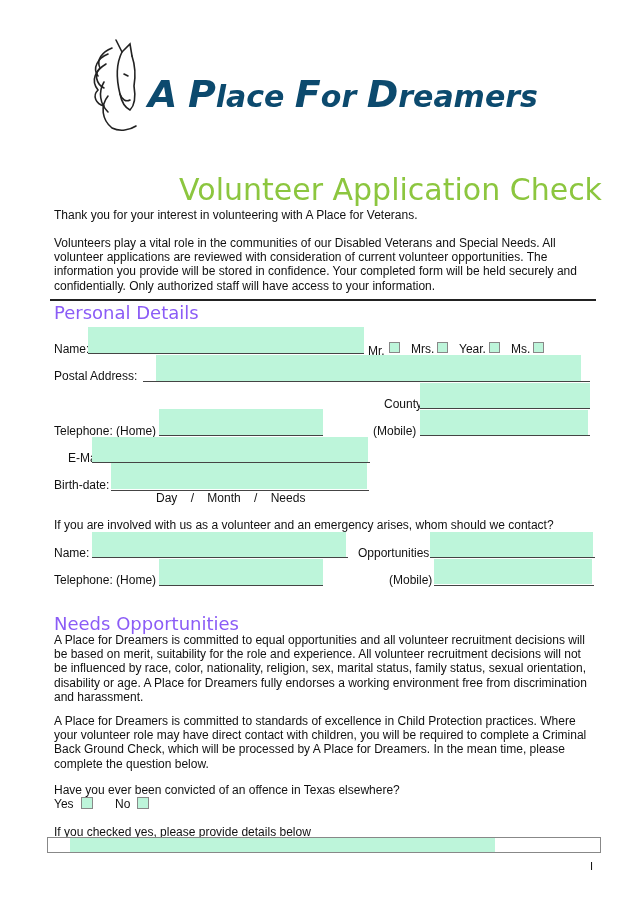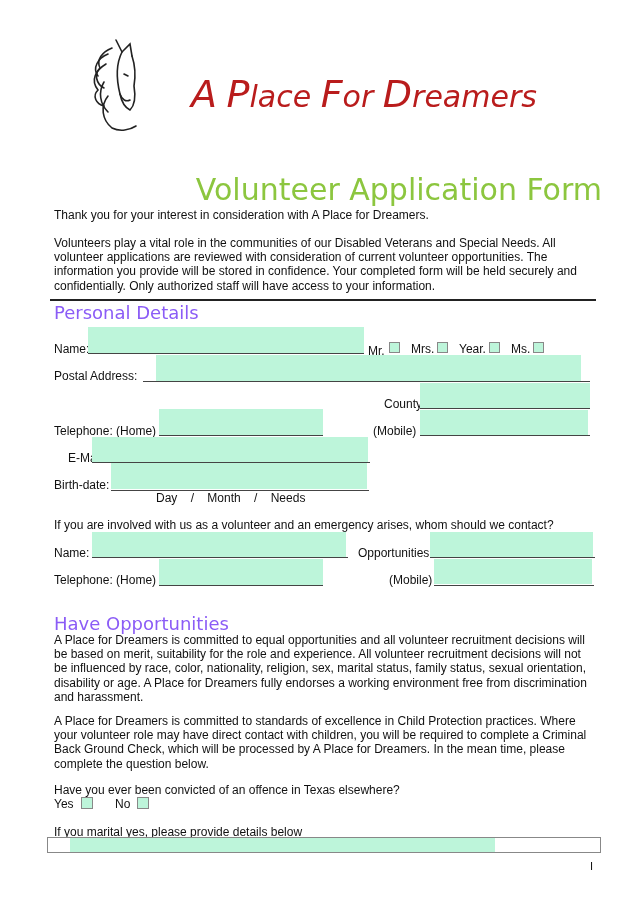--- a/index.html
+++ b/index.html
@@ -1,20 +1,20 @@
 <!DOCTYPE html>
 <html><head>
 <meta charset="utf-8">
 <style>
   html, body { margin: 0; padding: 0; background: #ffffff; }
   body { width: 640px; height: 906px; position: relative; overflow: hidden;
          font-family: "Liberation Sans", sans-serif; color: #111; font-size: 12px; }
   .abs { position: absolute; }
   .logo-text { position: absolute; left: 148px; top: 72px; font-family: "DejaVu Sans", sans-serif;
-               font-weight: normal; font-style: italic; color: #b91c1c; font-size: 30px; letter-spacing: 0px; white-space: nowrap; margin-left: 43px; }
+               font-weight: bold; font-style: italic; color: #0c4a6e; font-size: 30px; letter-spacing: 0px; white-space: nowrap; }
   .logo-text .big { font-size: 38px; }
   .title { position: absolute; right: 38px; top: 172px; color: #8cc63f; font-size: 30px;
            font-family: "DejaVu Sans", sans-serif; white-space: nowrap; }
   .para { position: absolute; left: 54px; width: 540px; line-height: 14.2px; font-size: 12px; }
   .rule { position: absolute; left: 50px; width: 546px; height: 2px; background: #222; }
   .section { position: absolute; left: 54px; color: #8b5cf6; font-size: 18px; font-family: "DejaVu Sans", sans-serif; }
   .label { position: absolute; font-size: 12px; white-space: nowrap; }
   .line { position: absolute; height: 0; border-bottom: 1px solid #444; }
   .field { position: absolute; background: #bdf5da; }
   .cb { position: absolute; width: 11px; height: 11px; background: #bdf5da; border: 1px solid #888; box-sizing: border-box; }
@@ -35,23 +35,23 @@
       <path d="M22 62 C14 72 16 86 26 94 C34 98 44 96 50 92"></path>
       <path d="M18 48 C12 58 14 70 22 78"></path>
       <path d="M38 40 L42 42"></path>
     </g>
   </svg>
   <div class="logo-text">
     <span class="big">A</span><span> </span><span class="big">P</span><span>lace</span><span> </span><span class="big">F</span><span>or</span><span> </span><span class="big">D</span><span>reamers</span>
   </div>
 </div>
 
-<div class="title">Volunteer Application Form</div>
+<div class="title">Volunteer Application Check</div>
 
-<div class="para" style="top:208px">Thank you for your interest in consideration with A Place for Dreamers.</div>
+<div class="para" style="top:208px">Thank you for your interest in volunteering with A Place for Veterans.</div>
 <div class="para" style="top:236px">Volunteers play a vital role in the communities of our Disabled Veterans and Special Needs. All volunteer applications are reviewed with consideration of current volunteer opportunities. The information you provide will be stored in confidence. Your completed form will be held securely and confidentially. Only authorized staff will have access to your information.</div>
 
 <div class="rule" style="top:299px"></div>
 
 <div class="section" style="top:302px">Personal Details</div>
 
 <div class="label" style="left:54px;top:342px">Name:</div>
 <div class="line" style="left:88px;top:353px;width:276px"></div>
 <div class="field" style="left:88px;top:327px;width:276px;height:26px"></div>
 
@@ -97,28 +97,28 @@
 <div class="line" style="left:430px;top:557px;width:165px"></div>
 <div class="field" style="left:430px;top:532px;width:163px;height:25px"></div>
 
 <div class="label" style="left:54px;top:573px">Telephone: (Home)</div>
 <div class="line" style="left:159px;top:585px;width:164px"></div>
 <div class="field" style="left:159px;top:559px;width:164px;height:26px"></div>
 <div class="label" style="left:389px;top:573px">(Mobile)</div>
 <div class="line" style="left:434px;top:585px;width:160px"></div>
 <div class="field" style="left:434px;top:559px;width:158px;height:25px"></div>
 
-<div class="section" style="top:613px">Have Opportunities</div>
+<div class="section" style="top:613px">Needs Opportunities</div>
 <div class="para" style="top:633px">A Place for Dreamers is committed to equal opportunities and all volunteer recruitment decisions will be based on merit, suitability for the role and experience. All volunteer recruitment decisions will not be influenced by race, color, nationality, religion, sex, marital status, family status, sexual orientation, disability or age. A Place for Dreamers fully endorses a working environment free from discrimination and harassment.</div>
 <div class="para" style="top:714px">A Place for Dreamers is committed to standards of excellence in Child Protection practices. Where your volunteer role may have direct contact with children, you will be required to complete a Criminal Back Ground Check, which will be processed by A Place for Dreamers. In the mean time, please complete the question below.</div>
 
 <div class="label" style="left:54px;top:783px">Have you ever been convicted of an offence in Texas elsewhere?</div>
 <div class="label" style="left:54px;top:797px">Yes</div>
 <div class="cb" style="left:81px;top:797px;width:12px;height:12px"></div>
 <div class="label" style="left:115px;top:797px">No</div>
 <div class="cb" style="left:137px;top:797px;width:12px;height:12px"></div>
 
-<div class="label" style="left:54px;top:825px">If you marital yes, please provide details below</div>
+<div class="label" style="left:54px;top:825px">If you checked yes, please provide details below</div>
 <div class="details-box">
   <div class="field" style="left:22px;top:0px;width:425px;height:14px"></div>
 </div>
 
 <div class="label" style="left:590px;top:860px;font-size:11px">I</div>
 
 </body></html>

